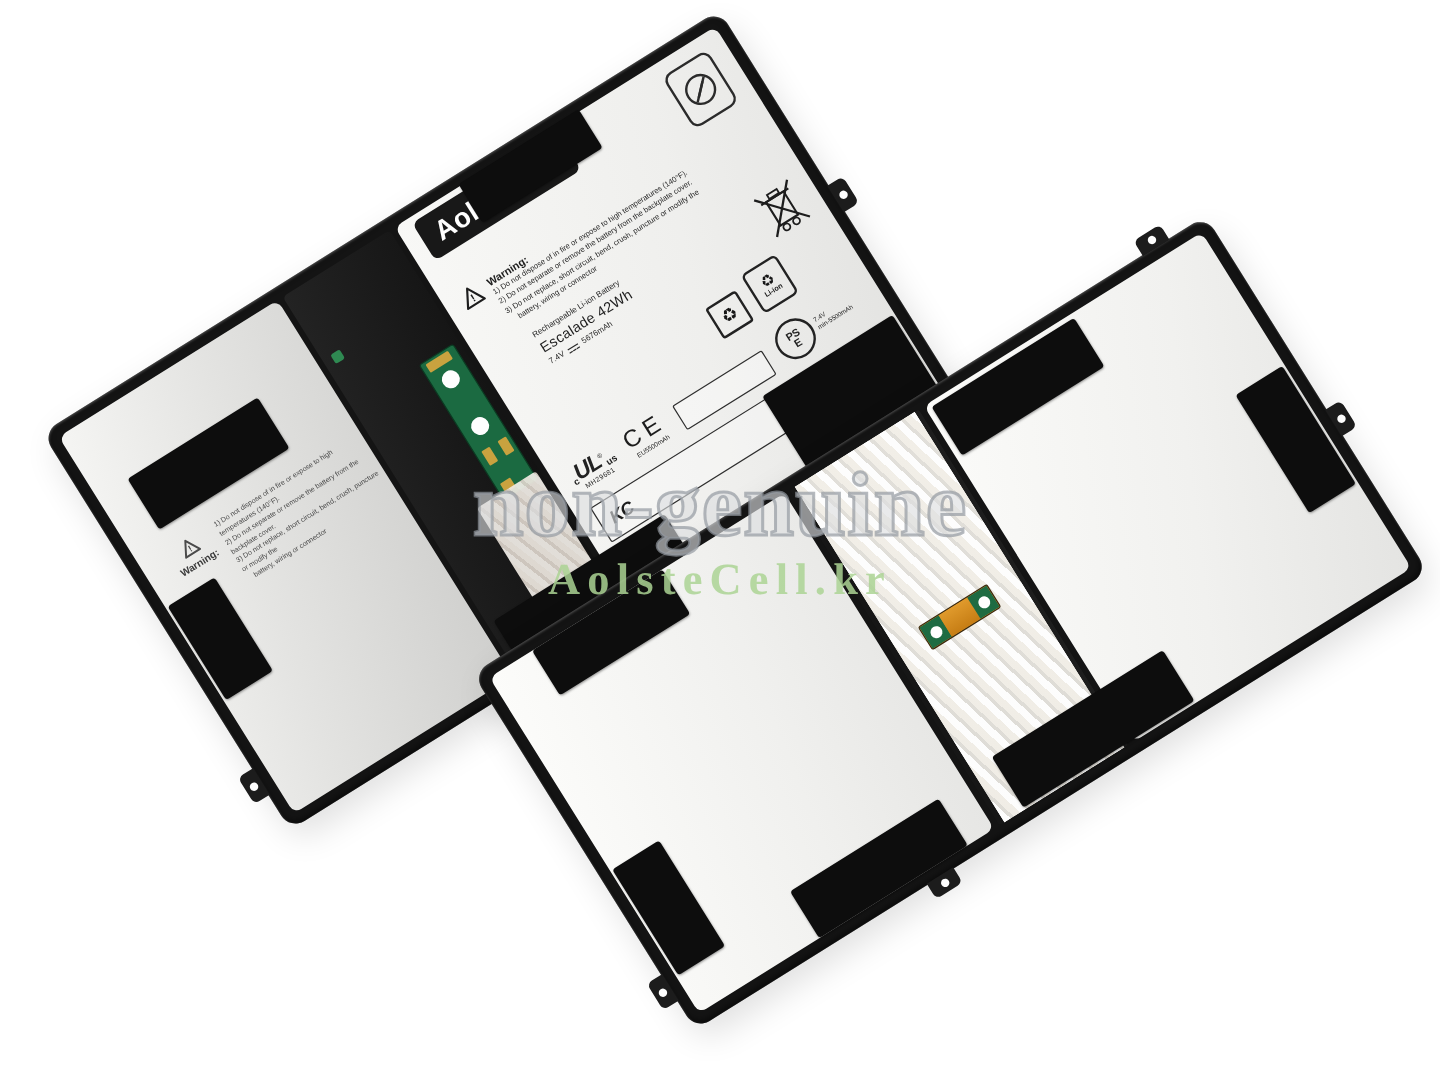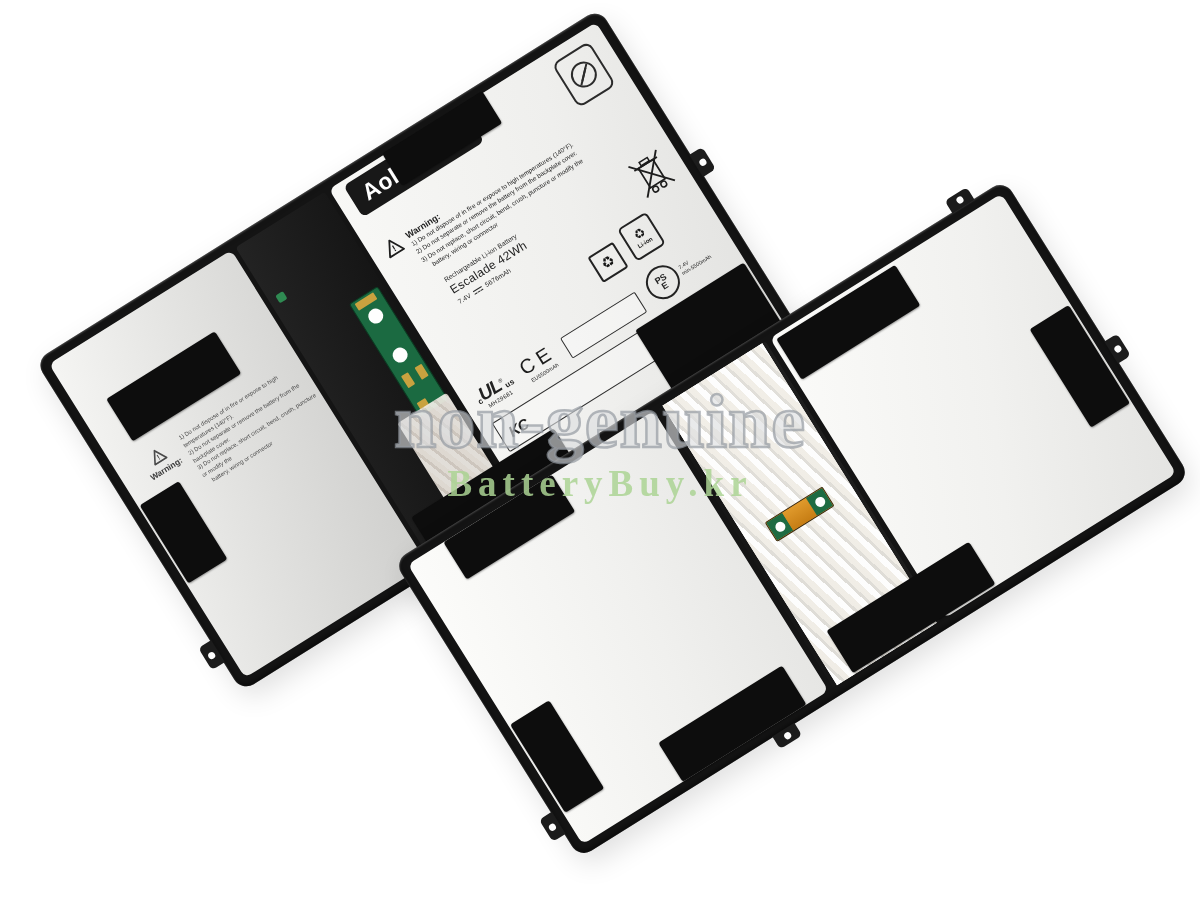--- a/index.html
+++ b/index.html
@@ -309,14 +309,14 @@
       </span>
     <span class="ear v ear-l">
         <span class="hole"></span>
       </span>
     <span class="ear h ear-b">
         <span class="hole"></span>
       </span>
   </div>
 
   <div class="wm wm1">non-genuine</div>
-  <div class="wm wm2">BatteryBuy.kr</div>
+  <div class="wm wm2">AolsteCell.kr</div>
 </div>
 
 </body></html>

